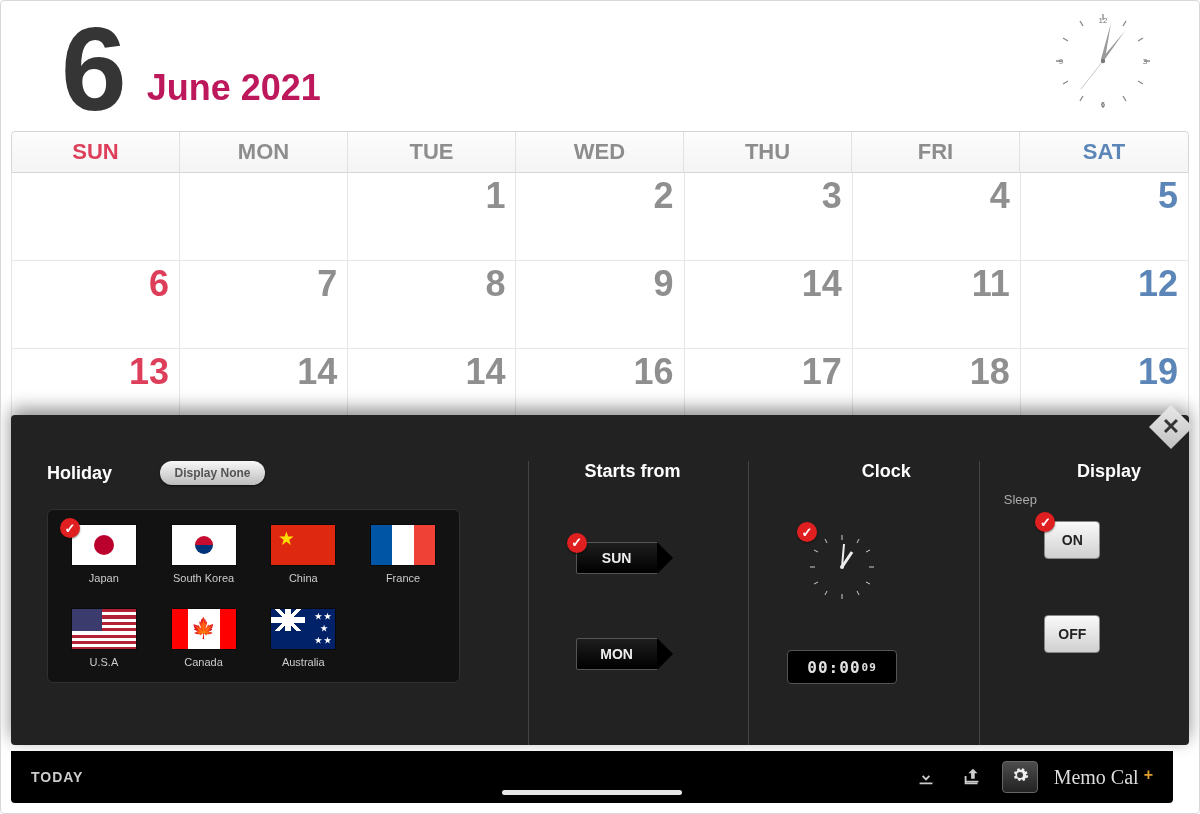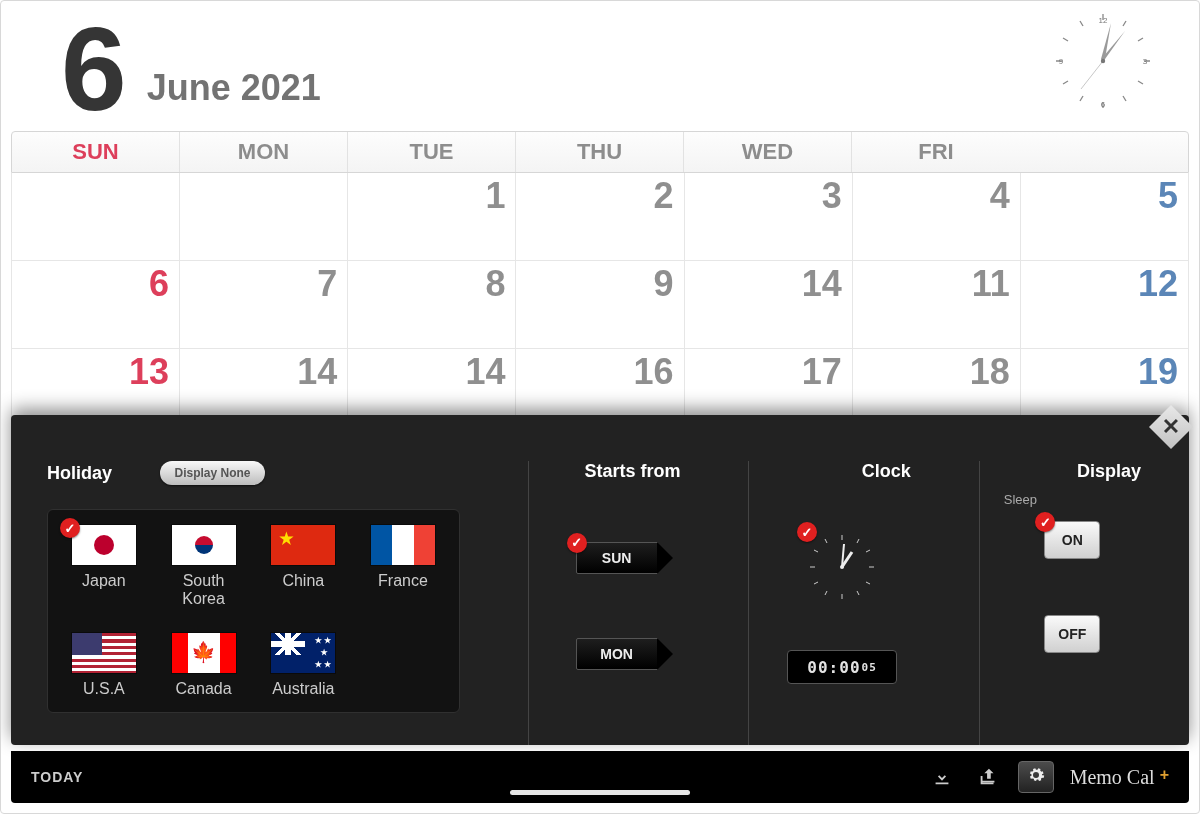--- a/index.html
+++ b/index.html
@@ -41,21 +41,21 @@
     font-weight: 800;
     color: #353535;
     line-height: 0.75;
     margin-right: 24px;
     margin-bottom: 18px;
     letter-spacing: -4px;
   }
   .month-title {
     font-size: 36px;
     font-weight: 600;
-    color: #737373;
+    color: #be185d;
     margin-bottom: 22px;
   }
   .analog-clock {
     position: absolute;
     right: 46px; top: 10px;
     width: 100px; height: 100px;
   }
   
   .weekdays {
     display: grid;
@@ -176,21 +176,21 @@
     border: 1px solid #303030;
   }
   .flag-item { text-align: center; position: relative; cursor: pointer; }
   .flag {
     width: 66px; height: 42px;
     border: 1px solid #0a0a0a;
     margin: 0 auto 6px;
     position: relative;
     background: #fff;
   }
-  .flag-label { font-size: 16px; color: #ccc; font-weight: 500; }
+  .flag-label { font-size: 11px; color: #ccc; font-weight: 500; }
   .check {
     position: absolute;
     left: -6px; top: -6px;
     width: 20px; height: 20px;
     background: #e02020;
     border-radius: 50%;
     display: flex; align-items: center; justify-content: center;
     color: #fff; font-size: 13px; font-weight: 800;
     box-shadow: 0 1px 2px rgba(0,0,0,.5);
   }
@@ -282,21 +282,21 @@
     color:#222;
     font-size:14px; font-weight:700;
     display:flex; align-items:center; justify-content:center;
     cursor:pointer;
     position:relative;
   }
 
   
   .bottombar {
     position:absolute;
-    left:10px; right:10px; bottom:10px;
+    left:10px; right:26px; bottom:10px;
     height:52px;
     background:#000;
     border-radius:0 0 4px 4px;
     color:#bbb;
     display:flex; align-items:center;
     padding:0 20px;
   }
   .today-btn {
     font-size:14px; font-weight:700; letter-spacing:1px;
     color:#ccc; cursor:pointer;
@@ -369,23 +369,24 @@
         <line x1="50" y1="50" x2="28" y2="78" stroke="#c8c8c8" stroke-width="1"></line>
         <circle cx="50" cy="50" r="2.2" fill="#777"></circle>
       </svg>
     </div>
   </div>
 
   <div class="weekdays">
     <div class="sun">SUN</div>
     <div>MON</div>
     <div>TUE</div>
+    <div>WED</div>
     <div>THU</div>
-    <div>WED</div>
     <div>FRI</div>
+    <div class="sat">SAT</div>
   </div>
 
   <div class="grid" id="cal-grid">
       <div class="cell "></div>
       <div class="cell "></div>
       <div class="cell ">
         <span class="num">1</span>
       </div>
       <div class="cell ">
         <span class="num">2</span>
@@ -534,21 +535,21 @@
                 <line x1="7" y1="52" x2="11" y2="50"></line>
                 <line x1="7" y1="18" x2="11" y2="20"></line>
                 <line x1="18" y1="7" x2="20" y2="11"></line>
               </g>
               <line x1="35" y1="35" x2="45" y2="20" stroke="#eee" stroke-width="3"></line>
               <line x1="35" y1="35" x2="37" y2="12" stroke="#eee" stroke-width="2"></line>
               <circle cx="35" cy="35" r="2" fill="#eee"></circle>
             </svg><div class="check">✓</div></div>
           <div class="digital">
             <span>00:00</span>
-            <small>05</small>
+            <small>09</small>
           </div>
         </div>
     </div>
 
     <div class="section sec-display">
       <div class="sec-title">Display</div>
       <div class="sec-sub">Sleep</div>
       <div class="opt-stack" style="margin-top:14px; gap:56px;" id="display-opts">
           <div class="onoff">ON<div class="check">✓</div></div>
           <div class="onoff">OFF</div>

